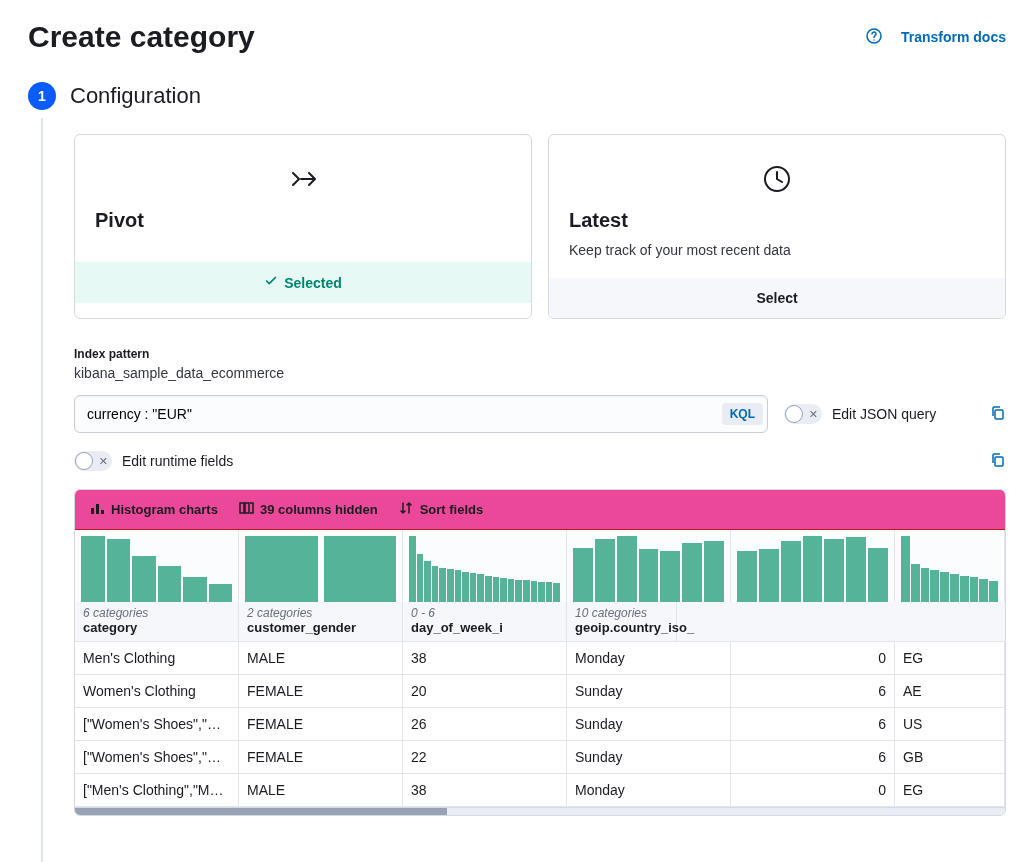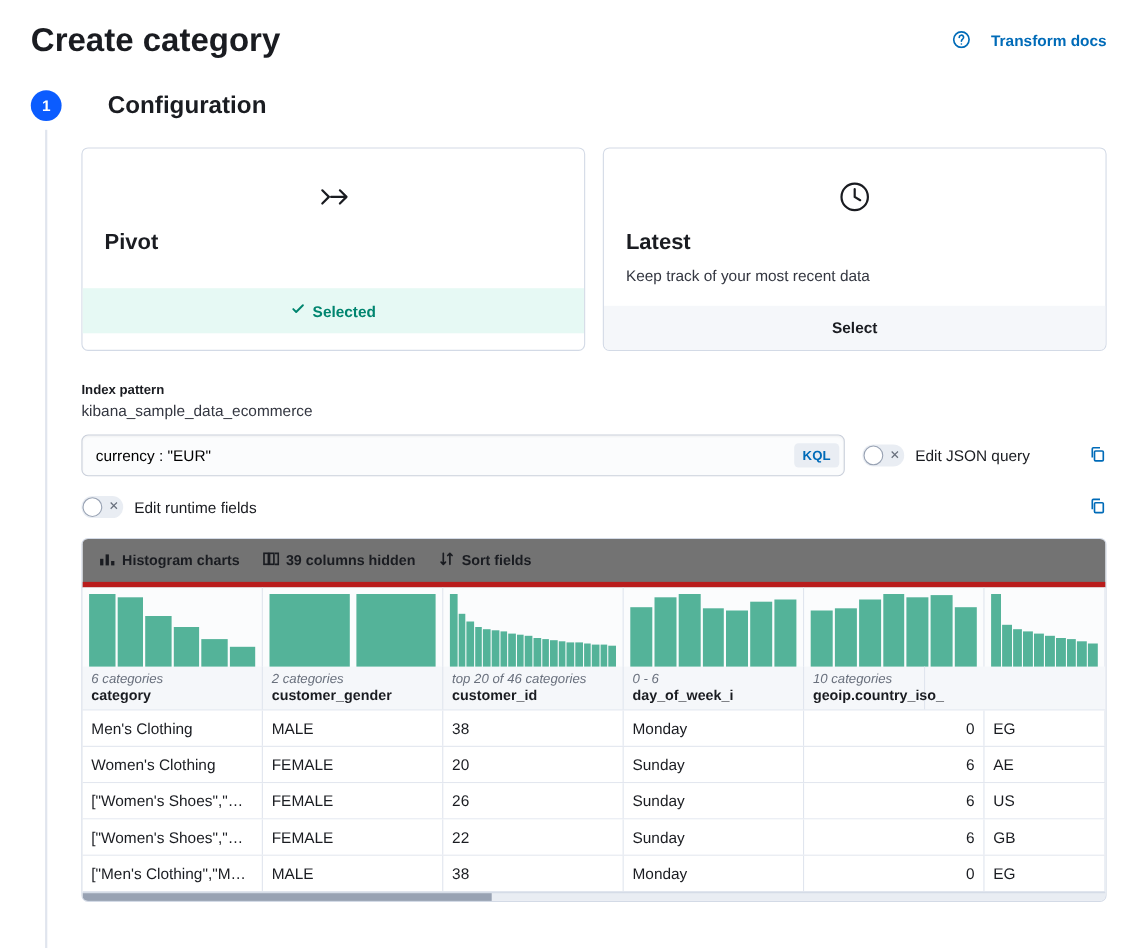--- a/index.html
+++ b/index.html
@@ -44,22 +44,21 @@
     background: #0b5cff;
     color: #fff;
     display: flex;
     align-items: center;
     justify-content: center;
     font-weight: 700;
     font-size: 14px;
   }
   .step-title {
     font-size: 22px;
-    font-weight: 700;
-    margin-left: 28px;
+    font-weight: 400;
   }
   .step-line {
     position: absolute;
     left: 41px;
     top: 118px;
     bottom: 0;
     width: 2px;
     background: #e0e5ee;
     z-index: -1;
   }
@@ -202,22 +201,22 @@
     border: 1px solid #d3dae6;
     border-radius: 6px;
     overflow: hidden;
     background: #fbfcfd;
   }
   .toolbar {
     display: flex;
     align-items: center;
     gap: 20px;
     padding: 10px 14px;
-    background: #737373;
-    border-bottom: 5px solid #b91c1c;
+    background: #ec4899;
+    border-bottom: 1px solid #b91c1c;
   }
   .toolbar-item {
     display: flex;
     align-items: center;
     gap: 6px;
     font-size: 13px;
     font-weight: 600;
     color: #1a1c21;
     cursor: pointer;
   }
@@ -500,24 +499,20 @@
       </div>
     <div class="meta-row" id="meta-row">
         <div class="meta-cell col-0">
           <div class="meta-sub">6 categories</div>
           <div class="meta-name">category</div>
         </div>
         <div class="meta-cell col-1">
           <div class="meta-sub">2 categories</div>
           <div class="meta-name">customer_gender</div>
         </div>
-        <div class="meta-cell col-2">
-          <div class="meta-sub">top 20 of 46 categories</div>
-          <div class="meta-name">customer_id</div>
-        </div>
         <div class="meta-cell col-4">
           <div class="meta-sub">0 - 6</div>
           <div class="meta-name">day_of_week_i</div>
         </div>
         <div class="meta-cell col-5">
           <div class="meta-sub">10 categories</div>
           <div class="meta-name">geoip.country_iso_</div>
         </div>
       </div>
     <div id="data-body">

